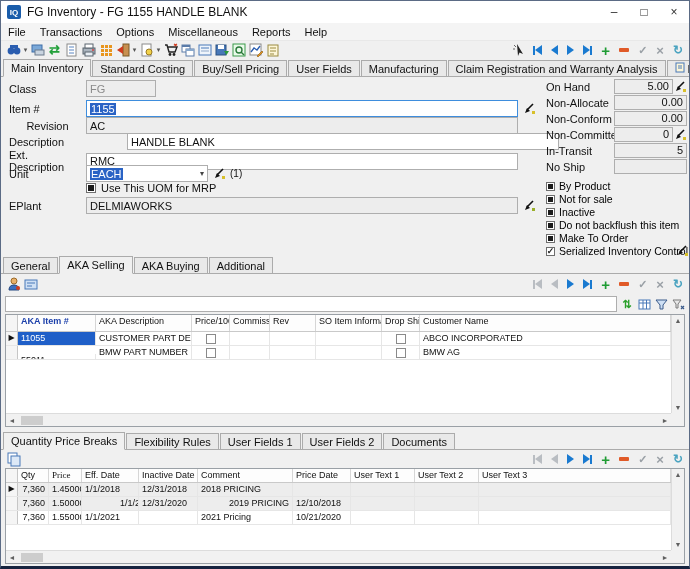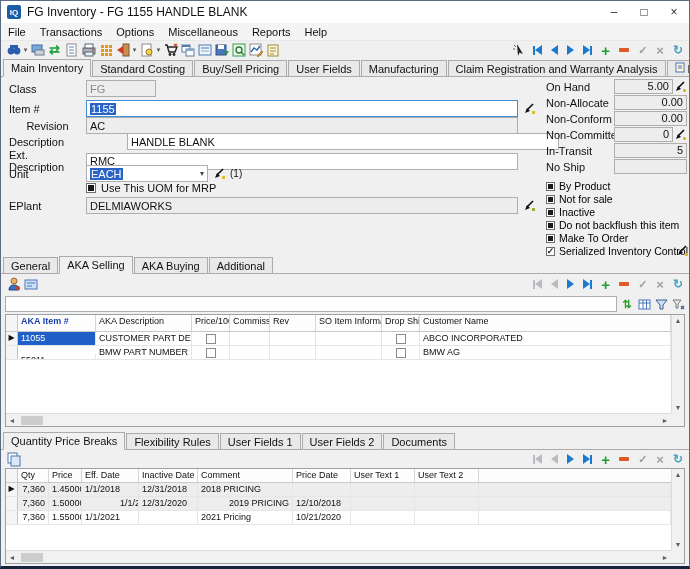--- a/index.html
+++ b/index.html
@@ -630,27 +630,28 @@
         <span class="nbtn refresh">↻</span>
       </div>
     </div>
   </div>
 
   <div class="grid" style="height:96px;">
     <div class="gridbody" id="botgrid">
         <div class="grow ghead ">
           <span class="gind ghc" style="width: 12px;"></span>
           <span class="gc ghc" style="width: 31px;">Qty</span>
-          <span class="gc ghc" style="width: 33px;">Price</span>
+          <span class="gc ghc" style="width: 33px; font-family: Liberation Serif, serif;">Price</span>
           <span class="gc ghc" style="width: 57px;">Eff. Date</span>
           <span class="gc ghc" style="width: 59px;">Inactive Date</span>
           <span class="gc ghc" style="width: 95px;">Comment</span>
           <span class="gc ghc" style="width: 58px;">Price Date</span>
           <span class="gc ghc" style="width: 64px;">User Text 1</span>
           <span class="gc ghc" style="width: 64px;">User Text 2</span>
+          <span class="gc ghc" style="flex: 1 1 0%;">User Text 3</span>
         </div>
         <div class="grow shaded">
           <span class="gind" style="width: 12px;">▶</span>
           <span class="gc right" style="width: 31px;">7,360</span>
           <span class="gc right" style="width: 33px;">1.450000</span>
           <span class="gc" style="width: 57px;">1/1/2018</span>
           <span class="gc" style="width: 59px;">12/31/2018</span>
           <span class="gc" style="width: 95px;">2018 PRICING</span>
           <span class="gc" style="width: 58px;"></span>
           <span class="gc" style="width: 64px;"></span>

